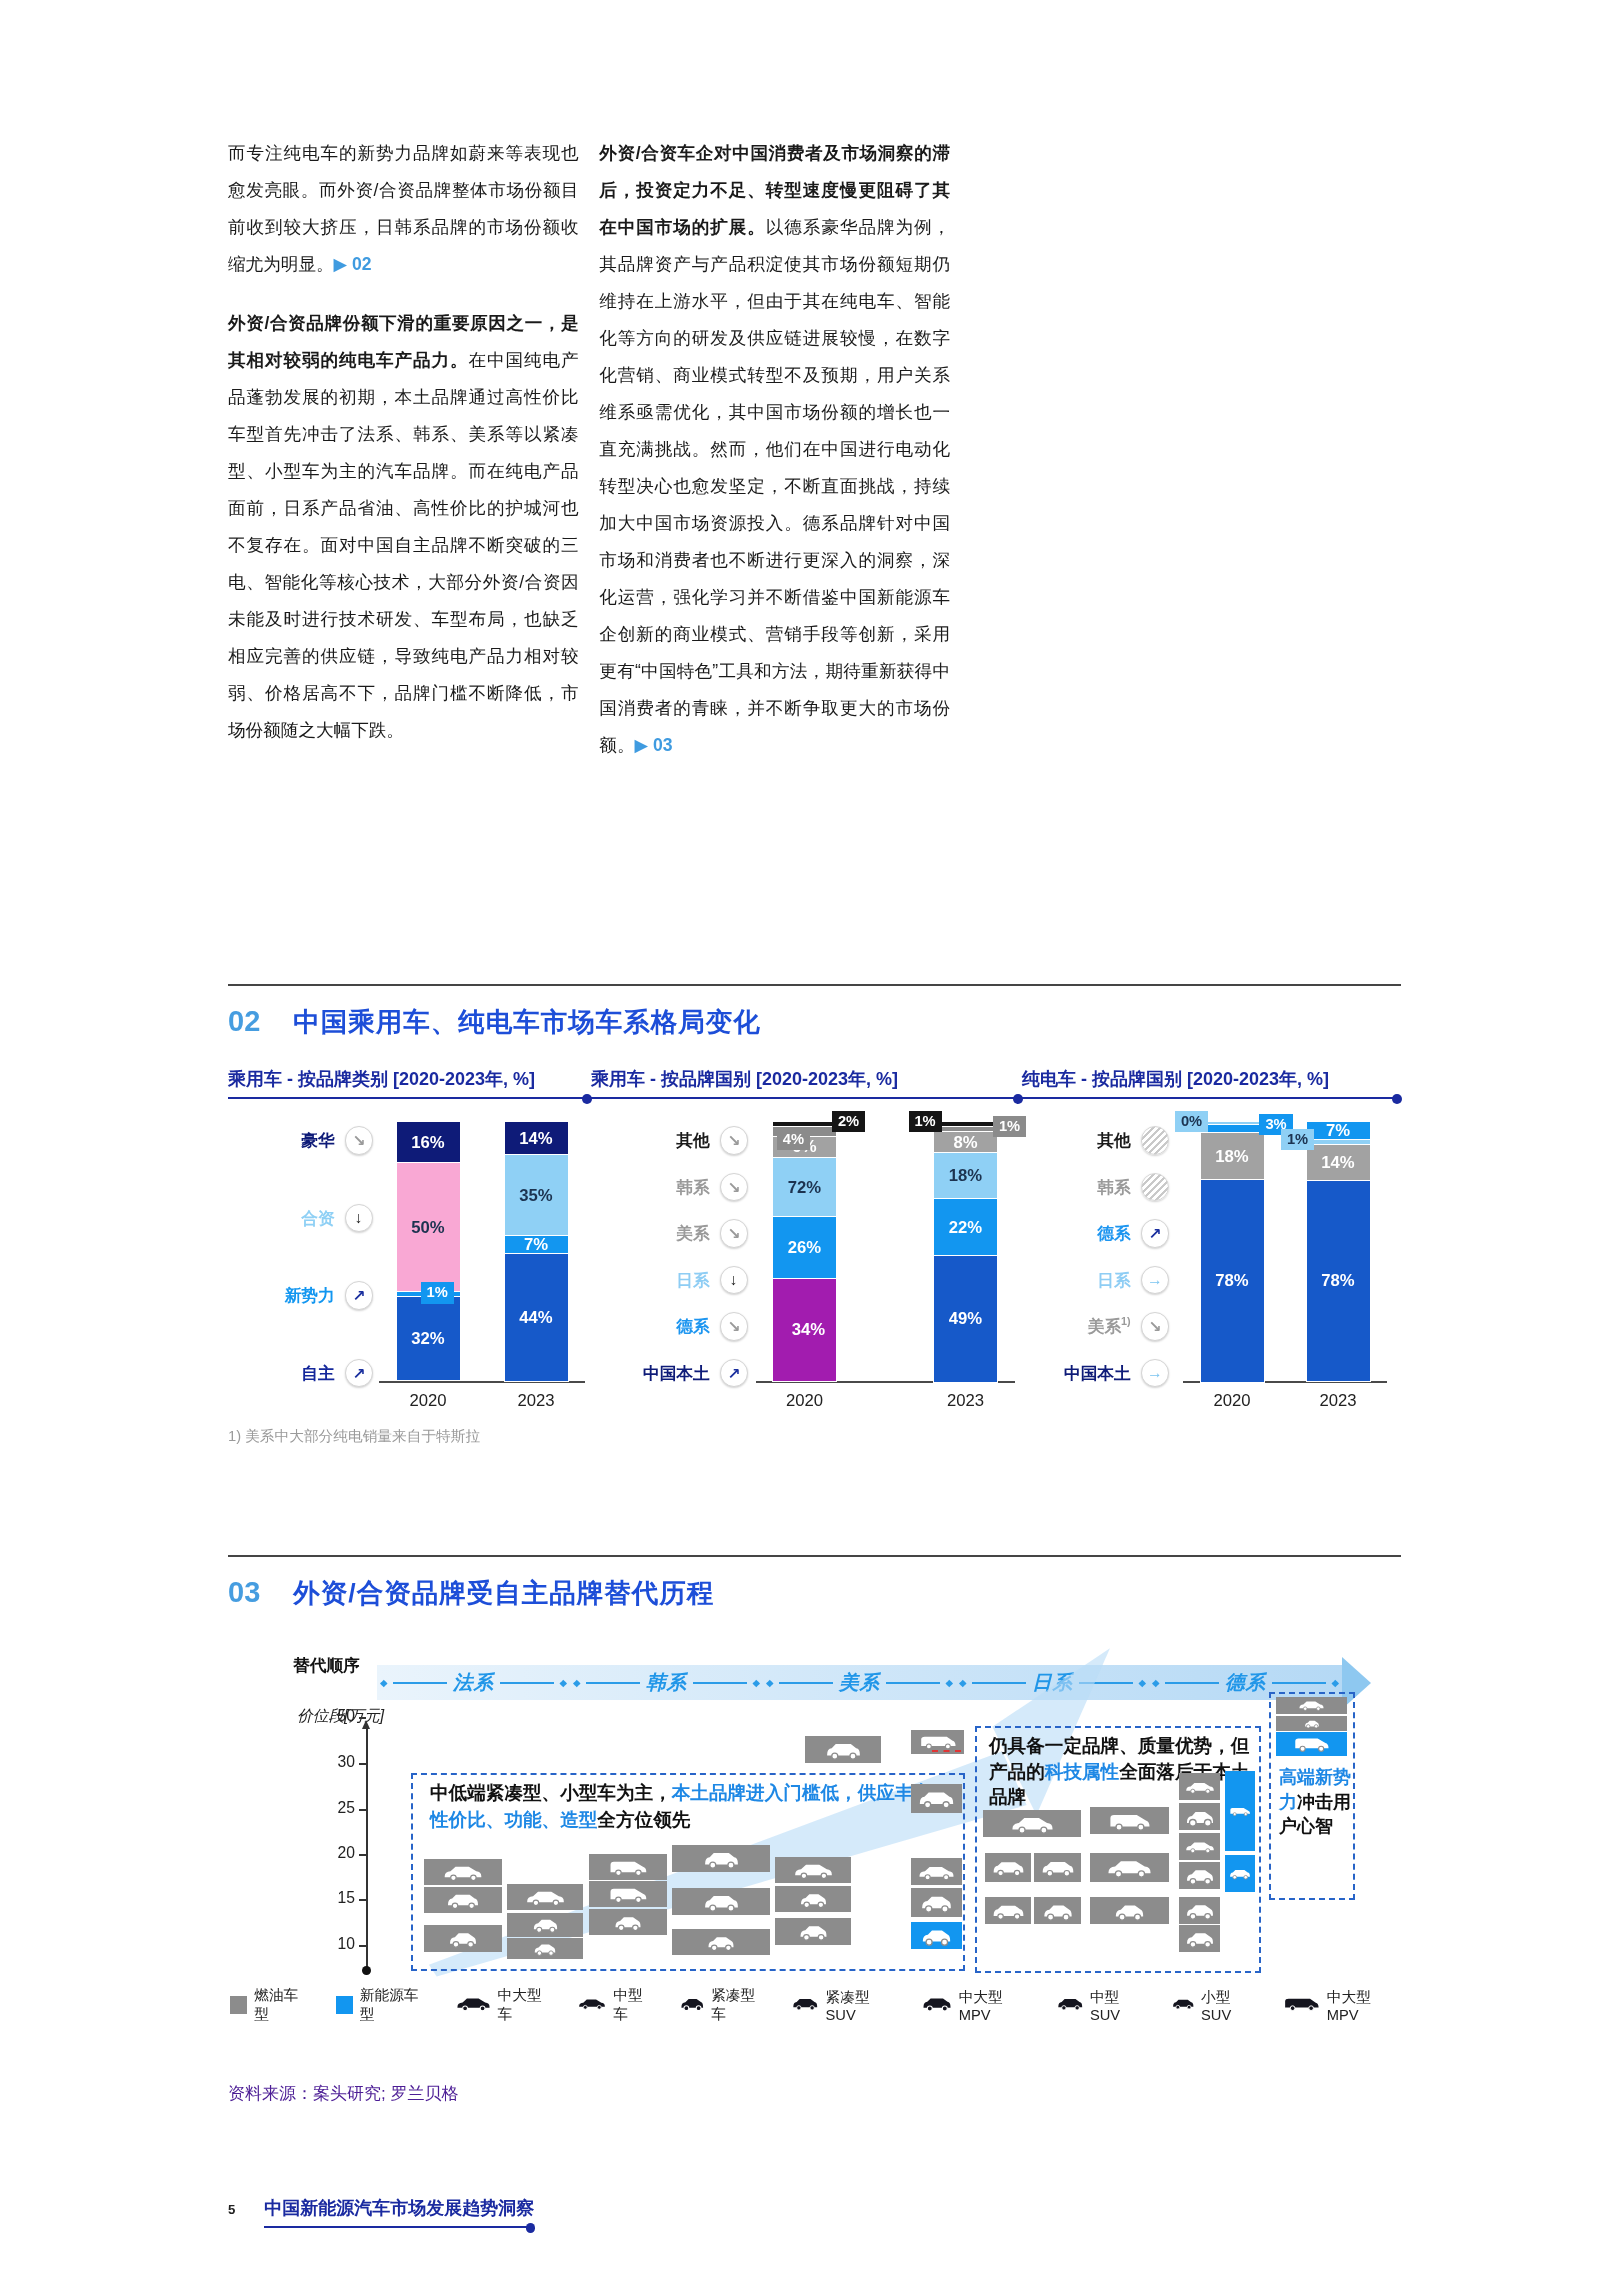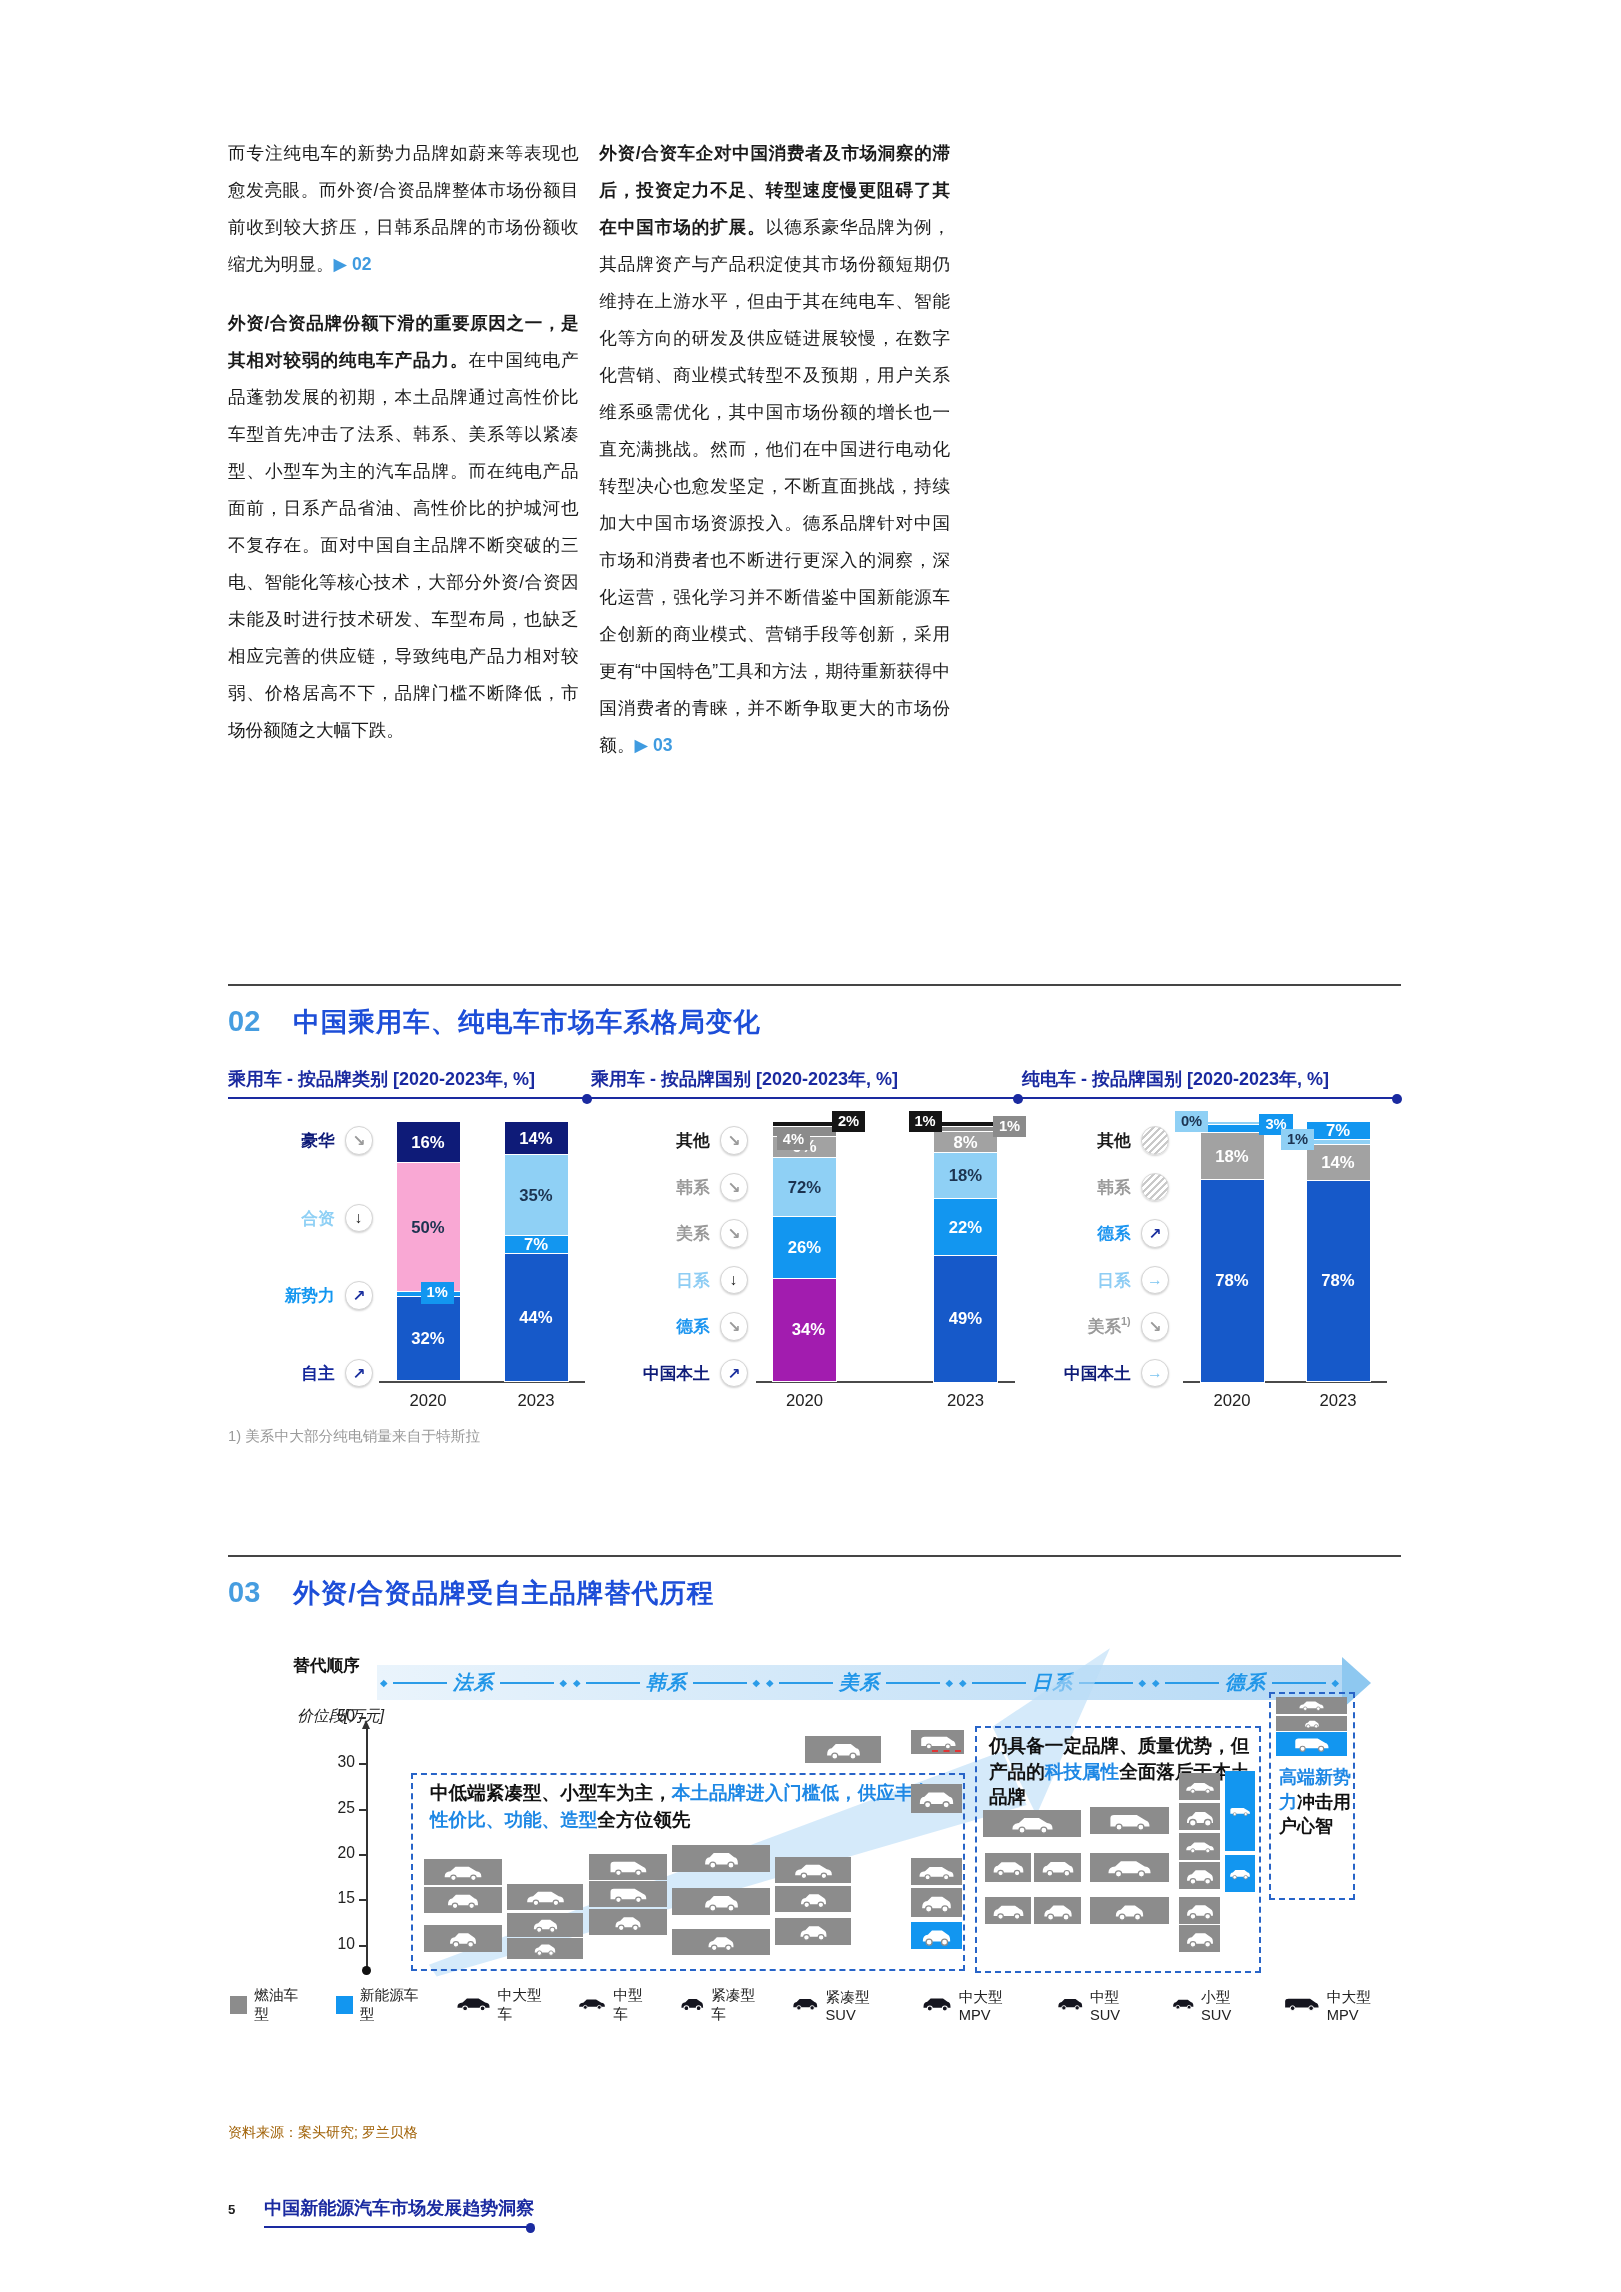--- a/index.html
+++ b/index.html
@@ -74,21 +74,21 @@
   .f3-ann2{left:761px;top:178px;width:263px;font-size:18.6px;line-height:25.5px;}
   .f3-ann3{left:1051px;top:210px;width:76px;font-size:18px;line-height:24.5px;}
   .blue-t{color:#1e88e5;}
   .tile{position:absolute;display:flex;align-items:center;justify-content:center;background:#8c8c8c;}
   .tile svg{display:block;}
   .tile.blue{background:#1296f0;}
   .squiggle{position:absolute;right:2.9px;bottom:2px;width:55%;border-bottom:2px dashed #e03535;}
   .f3-legend{position:absolute;top:431px;left:2px;display:flex;align-items:center;gap:23.5px;font-size:14.7px;color:#222;}
   .f3-legend .item{display:flex;align-items:center;gap:6.9px;}
   .sw{width:17.6px;height:17.6px;display:inline-block;}
-  .f3-source{position:absolute;top:527px;left:0;font-size:14px;color:#a16207;margin-top:42px;}
+  .f3-source{position:absolute;top:527px;left:0;font-size:17px;color:#4c1d95;}
   
   .pagefoot{position:absolute;left:228px;top:2196px;display:flex;align-items:baseline;gap:29px;
             font-size:13.2px;color:#222;}
   .pnum{font-weight:bold;}
 </style>
 </head>
 <body>
 
 <div class="page">
 

